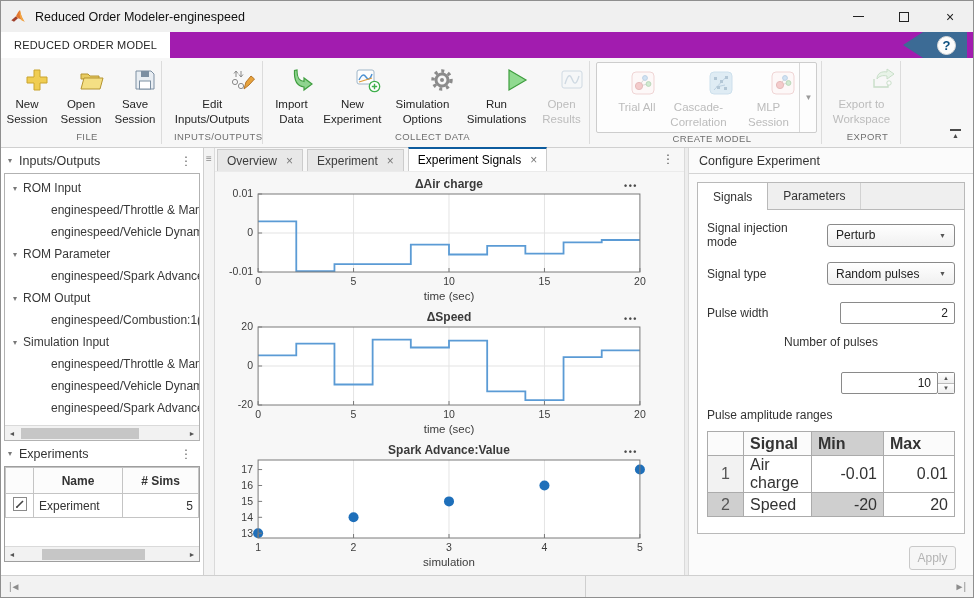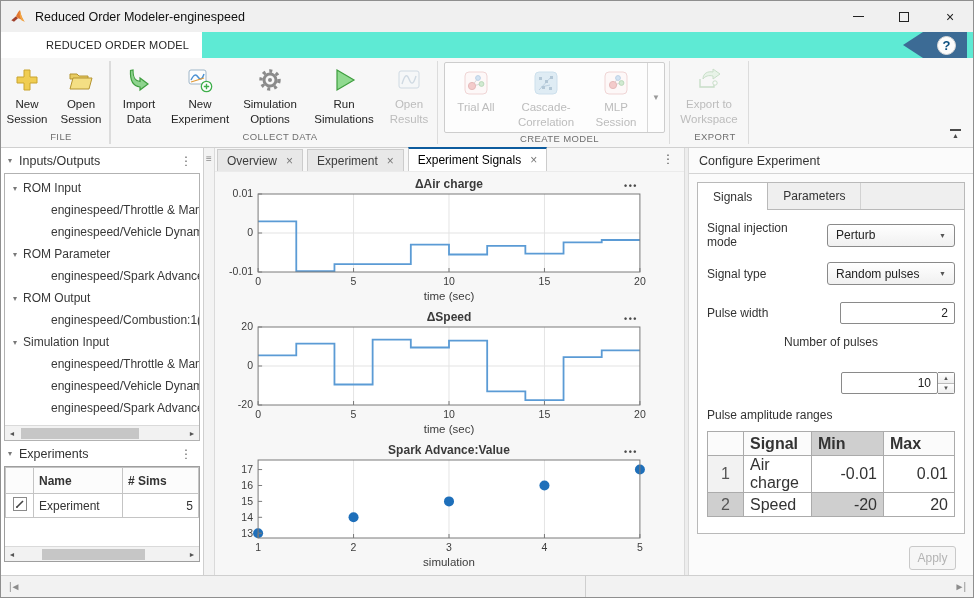--- a/index.html
+++ b/index.html
@@ -12,33 +12,33 @@
   
   .titlebar { height:31px; background:#f0f0f0; display:flex; align-items:center; flex:0 0 auto; }
   .matlab-logo { margin-left:9px; display:flex; }
   .titlebar .title { margin-left:9px; font-size:12.5px; color:#111; }
   .win-controls { margin-left:auto; display:flex; height:100%; }
   .win-btn { width:46px; height:100%; display:flex; align-items:center; justify-content:center; }
   .glyph-min { width:11px; border-top:1px solid #222; display:block; }
   .glyph-max { width:10px; height:10px; border:1px solid #222; display:block; }
   .glyph-close { font-size:14px; color:#222; line-height:1; }
   
-  .ribbon-strip { height:26px; background:#5eead4; display:flex; align-items:stretch; flex:0 0 auto; position:relative;margin-left:32px; }
+  .ribbon-strip { height:26px; background:#a21caf; display:flex; align-items:stretch; flex:0 0 auto; position:relative; }
   .ribbon-tab { background:#fff; padding:0 13px; display:flex; align-items:center; font-size:11px; color:#262626; letter-spacing:.2px; }
   .help-chevron { position:absolute; right:6px; top:0; height:26px; width:64px; background:#3c6b95;
     clip-path: polygon(0 50%, 20px 0, 100% 0, 100% 100%, 20px 100%); display:flex; align-items:center; }
   .help-circle { width:19px; height:19px; border-radius:50%; background:#fcfcfc; border:1px solid #d9d9d9;
     color:#0b4e7e; font-weight:bold; font-size:13px; display:flex; align-items:center; justify-content:center; margin-left:auto; margin-right:11px; }
   
   .toolstrip { height:90px; background:#f7f7f7; border-bottom:1px solid #d0d0d0; display:flex; flex:0 0 auto; position:relative; }
   .ts-group { display:flex; flex-direction:column; flex:0 0 auto; }
   .ts-buttons { flex:1; display:flex; justify-content:center; align-items:flex-start; padding-top:4px; }
   .ts-grouplabel { height:16px; font-size:9.5px; color:#6f6f6f; text-align:center; letter-spacing:.4px;padding-left:12px; }
   .ts-sep { width:1px; background:#dcdcdc; margin:3px 0; }
-  .ts-btn { display:flex; flex-direction:column; align-items:center; padding:2px 4px; }
+  .ts-btn { display:flex; flex-direction:column; align-items:flex-end; padding:2px 4px; }
   .ts-btn .icn { height:32px; display:flex; align-items:center; justify-content:center; margin-bottom:1px; }
   .ts-btn .lbl { font-size:11.5px; color:#252525; text-align:center; line-height:1.3; }
   .ts-btn.disabled .lbl { color:#bcbcbc; }
   .ts-btn.disabled .icn { opacity:.45; }
   .w50{width:52px;} .w56{width:56px;} .w64{width:66px;} .w72{width:74px;} .w92{width:96px;} .w76{width:78px;} .w60{width:62px;}
   .gallery { display:flex; border:1px solid #cdcdcd; background:#fdfdfd; border-radius:2px; margin:4px 4px 0 6px; }
   .gallery .ts-btn { padding-top:4px; }
   .gallery-drop { width:17px; border-left:1px solid #d8d8d8; display:flex; align-items:center; justify-content:center; color:#9a9a9a; font-size:8px; }
   .ts-collapse { position:absolute; right:12px; bottom:8px; color:#4a4a4a; display:flex; flex-direction:column; align-items:center; }
   .ts-collapse .bar { width:11px; border-top:2px solid #4a4a4a; margin-bottom:1px; }
@@ -54,21 +54,21 @@
   .tree-item { height:22px; font-size:12px; color:#383838; white-space:nowrap; overflow:hidden; display:flex; align-items:center; }
   .tree-item .tri { font-size:8px; color:#777; margin-right:6px; }
   .tree-item.l0 { padding-left:8px; }
   .tree-item.l1 { padding-left:46px; }
   .hscroll { height:15px; background:#f2f2f2; border-top:1px solid #dadada; position:relative; display:flex; align-items:center; justify-content:space-between; flex:0 0 auto; }
   .hscroll .arr { width:14px; text-align:center; font-size:7px; color:#555; }
   .hscroll .thumb { position:absolute; height:11px; top:2px; background:#c6c6c6; }
   .exp-box { margin:0 3px; border:1px solid #9e9e9e; height:96px; display:flex; flex-direction:column; background:#fff; flex:0 0 auto; }
   table.grid { border-collapse:collapse; width:100%; table-layout:fixed; }
   table.grid th, table.grid td { border:1px solid #c4c4c4; font-size:12px; color:#333; padding:0 5px; overflow:hidden; white-space:nowrap; }
-  table.grid th { font-weight:bold; text-align:left; height:26px; background:#fcfcfc; }
+  table.grid th { font-weight:bold; text-align:center; height:26px; background:#fcfcfc; }
   table.grid td { height:24px; }
   .cell-num { text-align:right; }
   .pencil-cell { text-align:center; padding:0 2px; }
   
   .splitter { width:11px; background:#f3f3f3; border-right:1px solid #dadada; position:relative; flex:0 0 auto; }
   .splitter .grip { position:absolute; top:6px; left:2px; color:#8a8a8a; font-size:10px; line-height:1; }
   .right-splitter { width:5px; background:#ededed; border-left:1px solid #dadada; border-right:1px solid #dadada; flex:0 0 auto; }
   
   .charts-area { flex:1; display:flex; flex-direction:column; background:#f7f7f7; min-width:0; }
   .doc-tabs { height:24px; display:flex; align-items:flex-end; position:relative; padding-left:2px; flex:0 0 auto; border-bottom:1px solid #ebebeb; }
@@ -164,25 +164,52 @@
         </div>
         <div class="ts-btn w56">
           <span class="icn">
             <svg width="26" height="24" viewBox="0 0 26 24">
                 <path d="M2 6 h7 l2 2 h9 v3 H2 Z" fill="#e8cc62" stroke="#b59430"></path>
                 <path d="M2 21 L5 10 h19 l-3 11 Z" fill="#f4df84" stroke="#b59430"></path>
               </svg>
           </span>
           <span class="lbl">Open Session</span>
         </div>
+        <div class="ts-btn w50">
+          <span class="icn">
+            <svg width="24" height="24" viewBox="0 0 24 24">
+                <path d="M3 3 h15 l3 3 v15 H3 Z" fill="#e9eef3" stroke="#7c8fa2"></path>
+                <rect x="8" y="3" width="8" height="6" fill="#7c8fa2"></rect>
+                <rect x="6.5" y="13" width="11" height="8" fill="#fff" stroke="#7c8fa2"></rect>
+              </svg>
+          </span>
+          <span class="lbl">Save Session</span>
+        </div>
       </div>
       <div class="ts-grouplabel">FILE</div>
     </div>
     <div class="ts-sep"></div>
 
+    <div class="ts-group">
+      <div class="ts-buttons">
+        <div class="ts-btn w92">
+          <span class="icn">
+            <svg width="26" height="24" viewBox="0 0 26 24">
+              <path d="M6 9 V3 M6 3 l-2 2.5 M6 3 l2 2.5" stroke="#8a8a8a" fill="none"></path>
+              <path d="M11 3 V9 M11 9 l-2 -2.5 M11 9 l2 -2.5" stroke="#8a8a8a" fill="none"></path>
+              <circle cx="5" cy="14" r="2.6" fill="none" stroke="#8a8a8a"></circle>
+              <circle cx="11" cy="18" r="2.6" fill="none" stroke="#8a8a8a"></circle>
+              <path d="M14 21 L16 14 L21 8 L24.5 11 L19 17 Z" fill="#e8a33d" stroke="#b5762a"></path>
+            </svg>
+          </span>
+          <span class="lbl">Edit Inputs/Outputs</span>
+        </div>
+      </div>
+      <div class="ts-grouplabel">INPUTS/OUTPUTS</div>
+    </div>
     <div class="ts-sep"></div>
 
     <div class="ts-group">
       <div class="ts-buttons">
         <div class="ts-btn w56">
           <span class="icn">
             <svg width="24" height="24" viewBox="0 0 24 24">
                 <path d="M6 2 C6 10 8 13 13 13.5 L13 10 L21 16 L13 22 L13 19 C5 18 3 11 3.5 2.5 Z" fill="#8fd48f" stroke="#3f9e3f" stroke-width="1.2"></path>
               </svg>
           </span>

